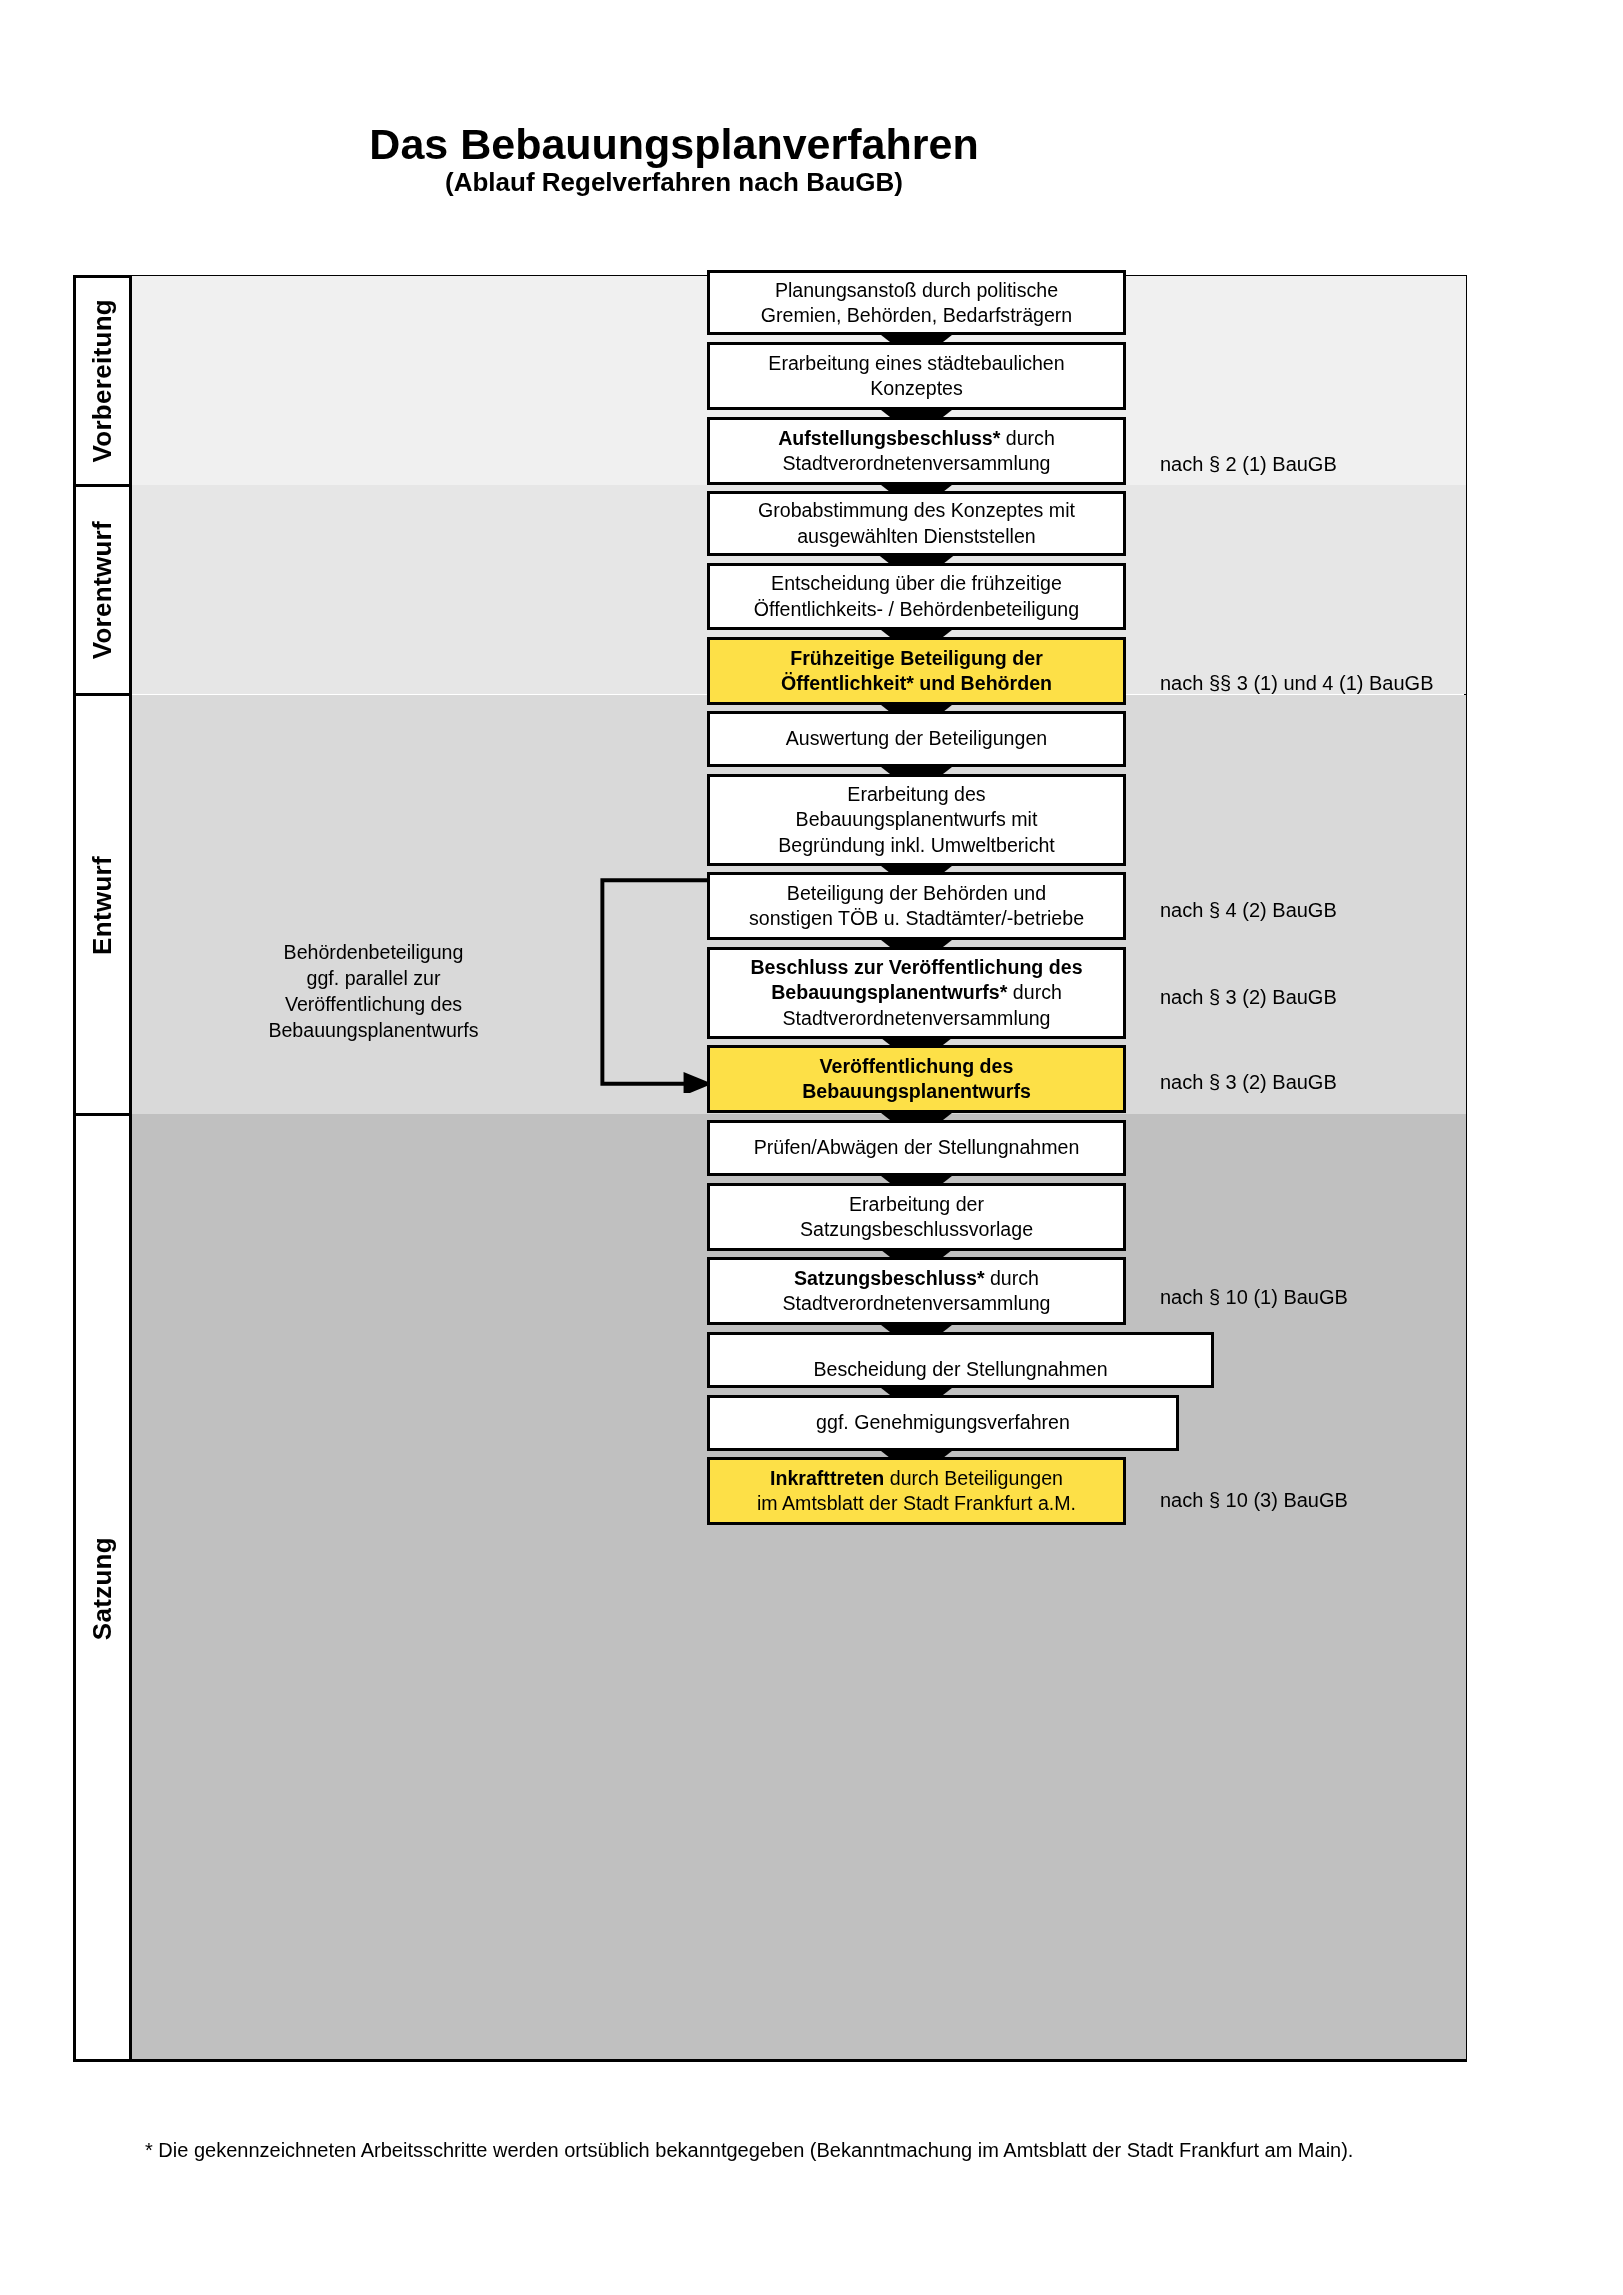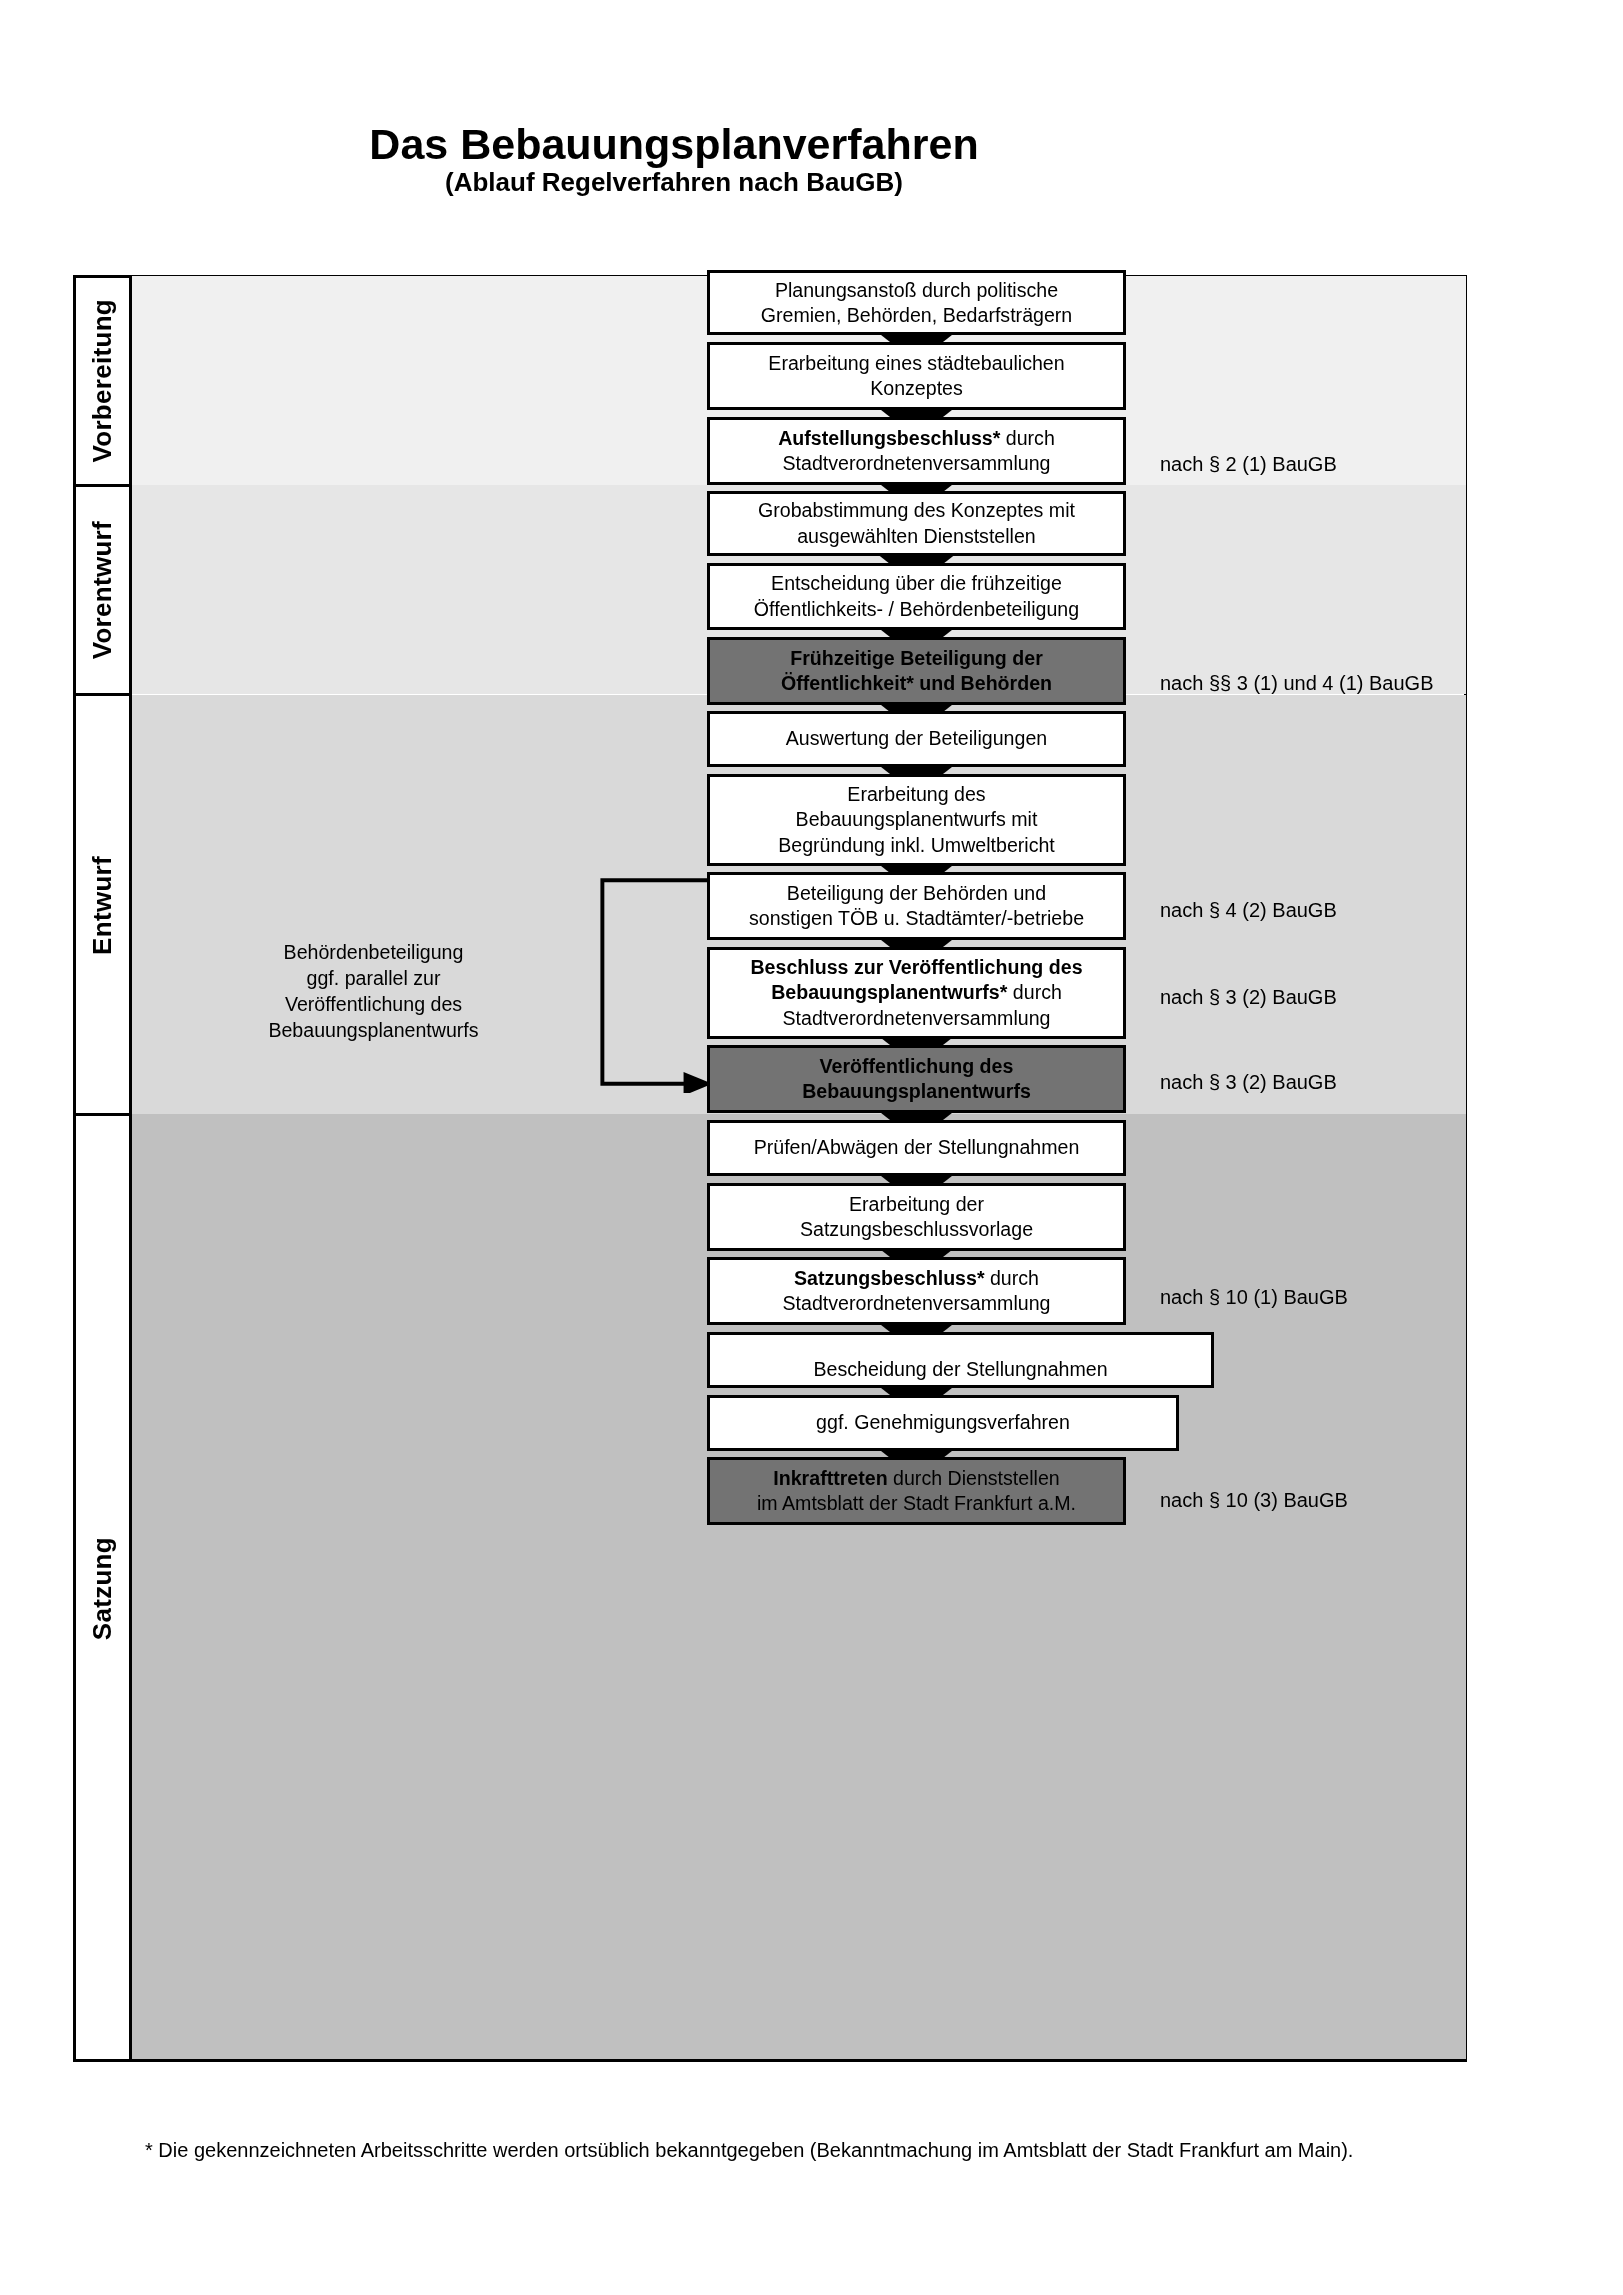--- a/index.html
+++ b/index.html
@@ -74,21 +74,21 @@
     border: 3.9px solid #000;
     box-sizing: border-box;
     background: #ffffff;
     display: flex; align-items: center; justify-content: center;
     text-align: center;
     font-size: 19.6px;
     line-height: 1.28;
     padding: 2.6px 6.5px;
     z-index: 4;
   }
-  .pbox.blue { background: #737373; }
+  .pbox.blue { background: #fde047; }
   .pbox .b { font-weight: bold; }
 
   
   .arrow {
     position: absolute;
     left: 736px;              
     width: 97px; height: 34px;
     z-index: 3;
   }
   .arrow svg { display: block; }
@@ -339,21 +339,21 @@
         </div>
       </div>
       <div class="arrow" style="top: 1168px;">
         <svg width="97" height="34" viewBox="0 0 148 52">
           <polygon points="0,0 148,0 105,0 105,4 74,48 43,4 43,0" fill="#000"></polygon>
           <polygon points="10,0 138,0 74,50" fill="#000"></polygon>
         </svg>
       </div>
       <div class="pbox blue" style="top: 1179px; height: 68px; left: 575px; width: 419px;">
         <div>
-          <div><span class="b">Inkrafttreten</span><span> durch Dienststellen</span></div>
+          <div><span class="b">Inkrafttreten</span><span> durch Beteiligungen</span></div>
           <div><span>im Amtsblatt der Stadt Frankfurt a.M.</span></div>
         </div>
       </div>
       <div class="legal" style="top: 175px;">nach § 2 (1) BauGB</div>
       <div class="legal" style="top: 394px;">nach §§ 3 (1) und 4 (1) BauGB</div>
       <div class="legal" style="top: 621px;">nach § 4 (2) BauGB</div>
       <div class="legal" style="top: 708px;">nach § 3 (2) BauGB</div>
       <div class="legal" style="top: 793px;">nach § 3 (2) BauGB</div>
       <div class="legal" style="top: 1008px;">nach § 10 (1) BauGB</div>
       <div class="legal" style="top: 1211px;">nach § 10 (3) BauGB</div>

